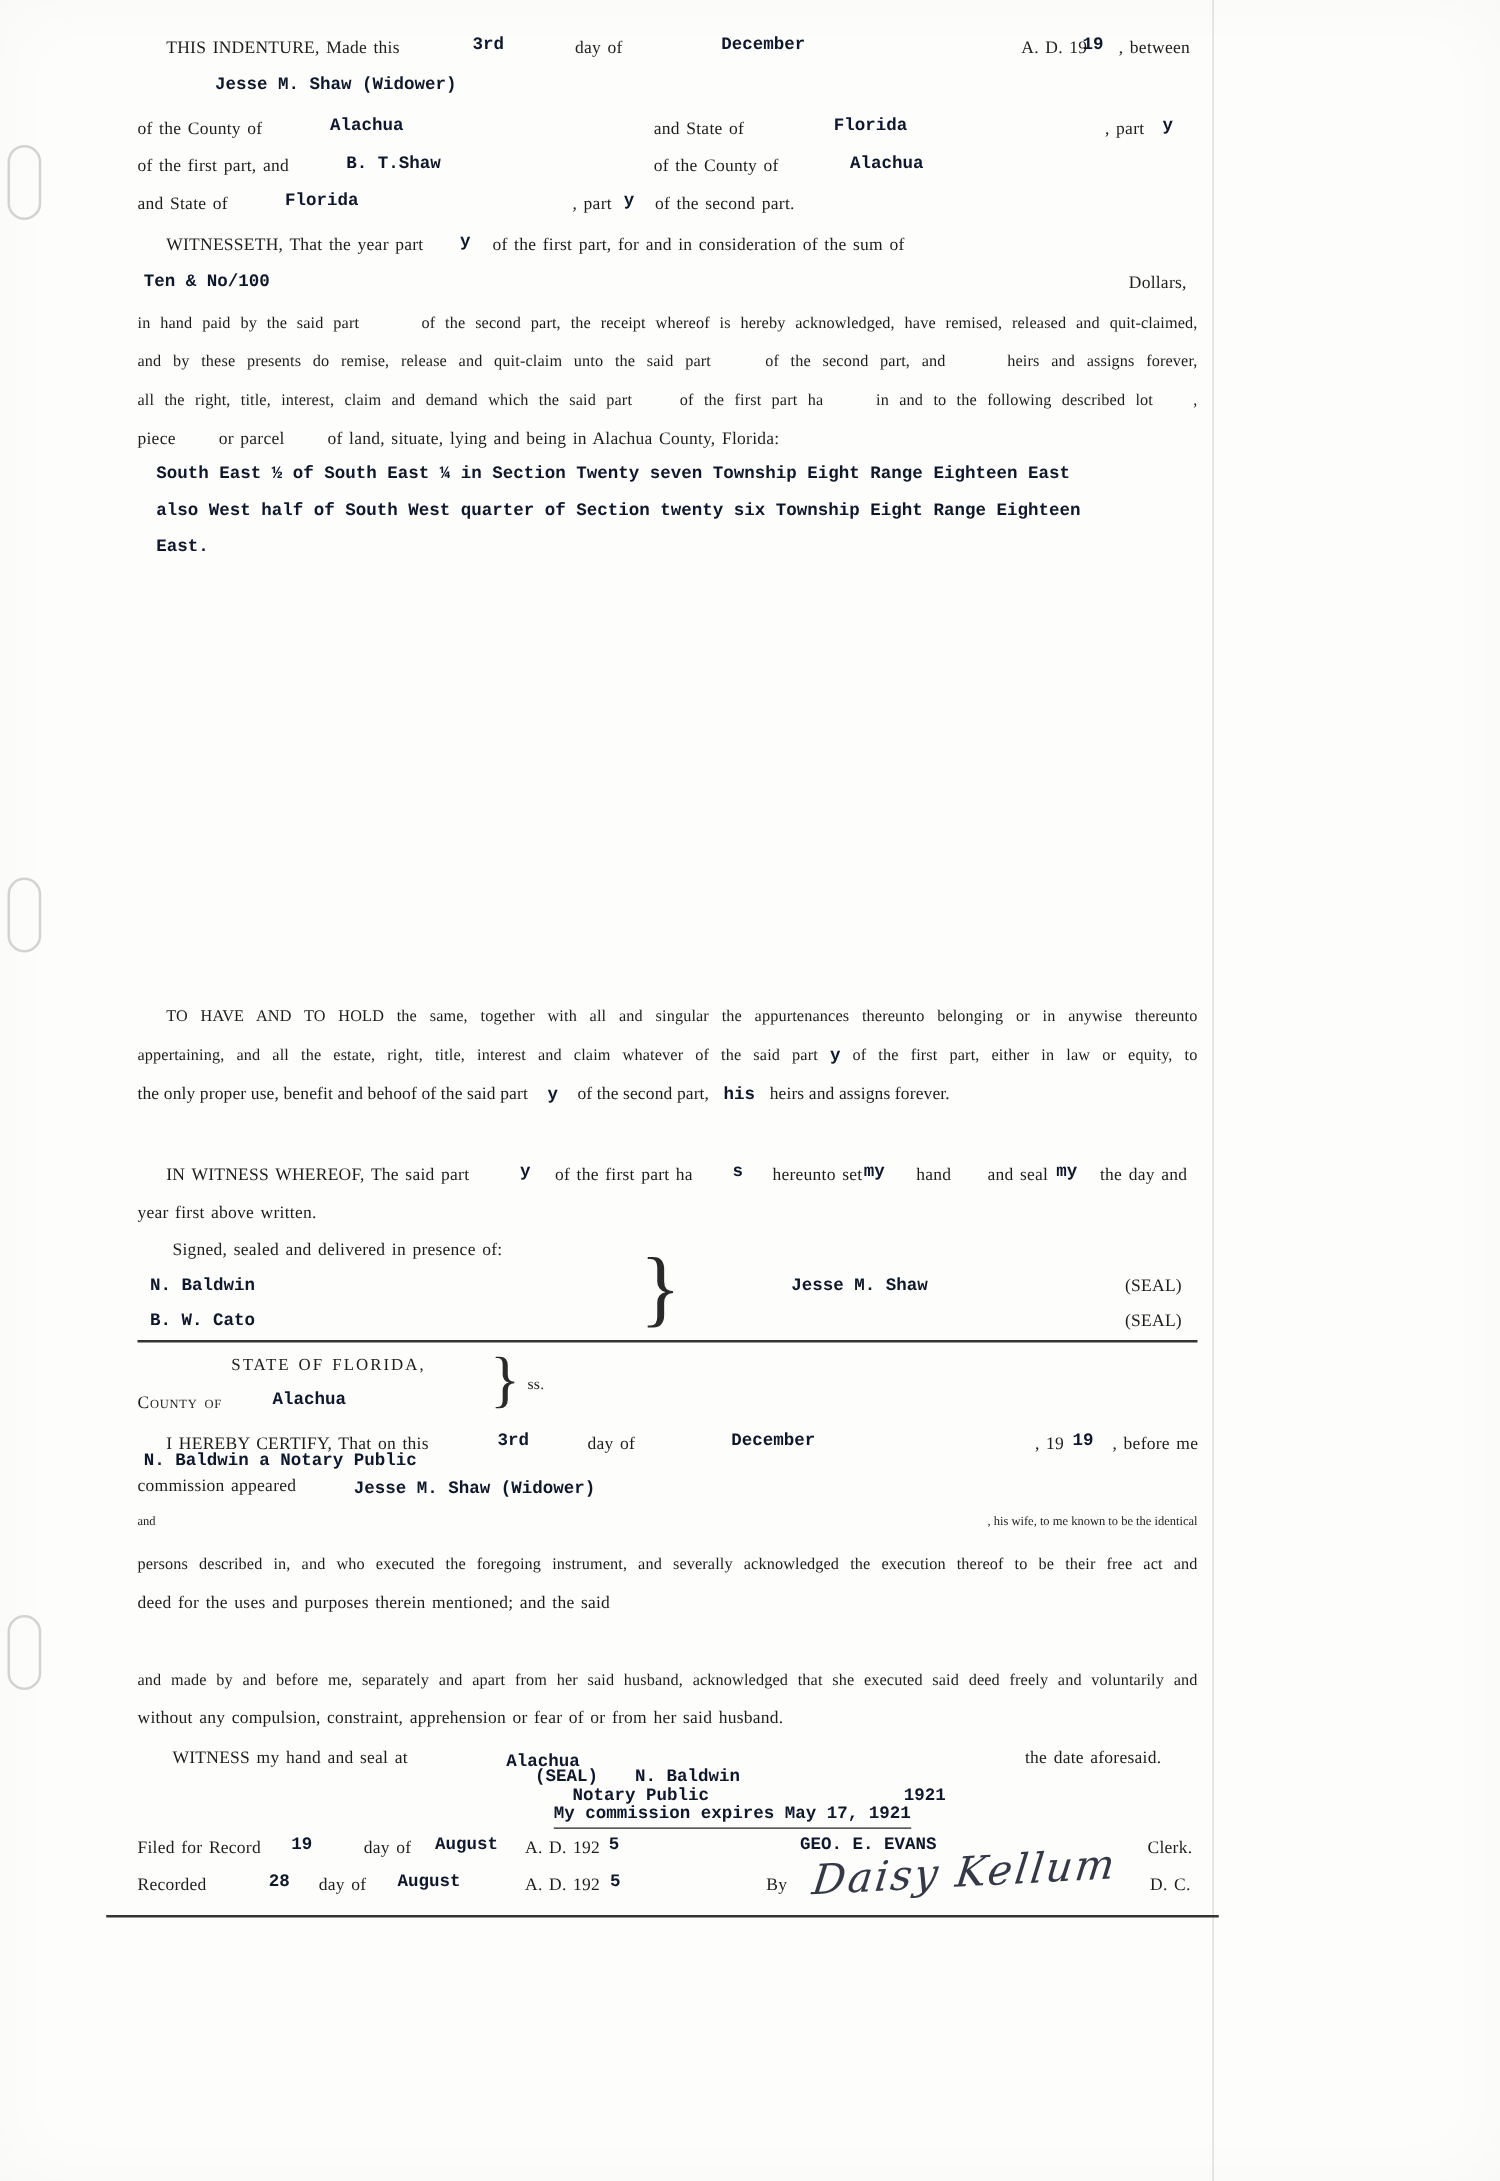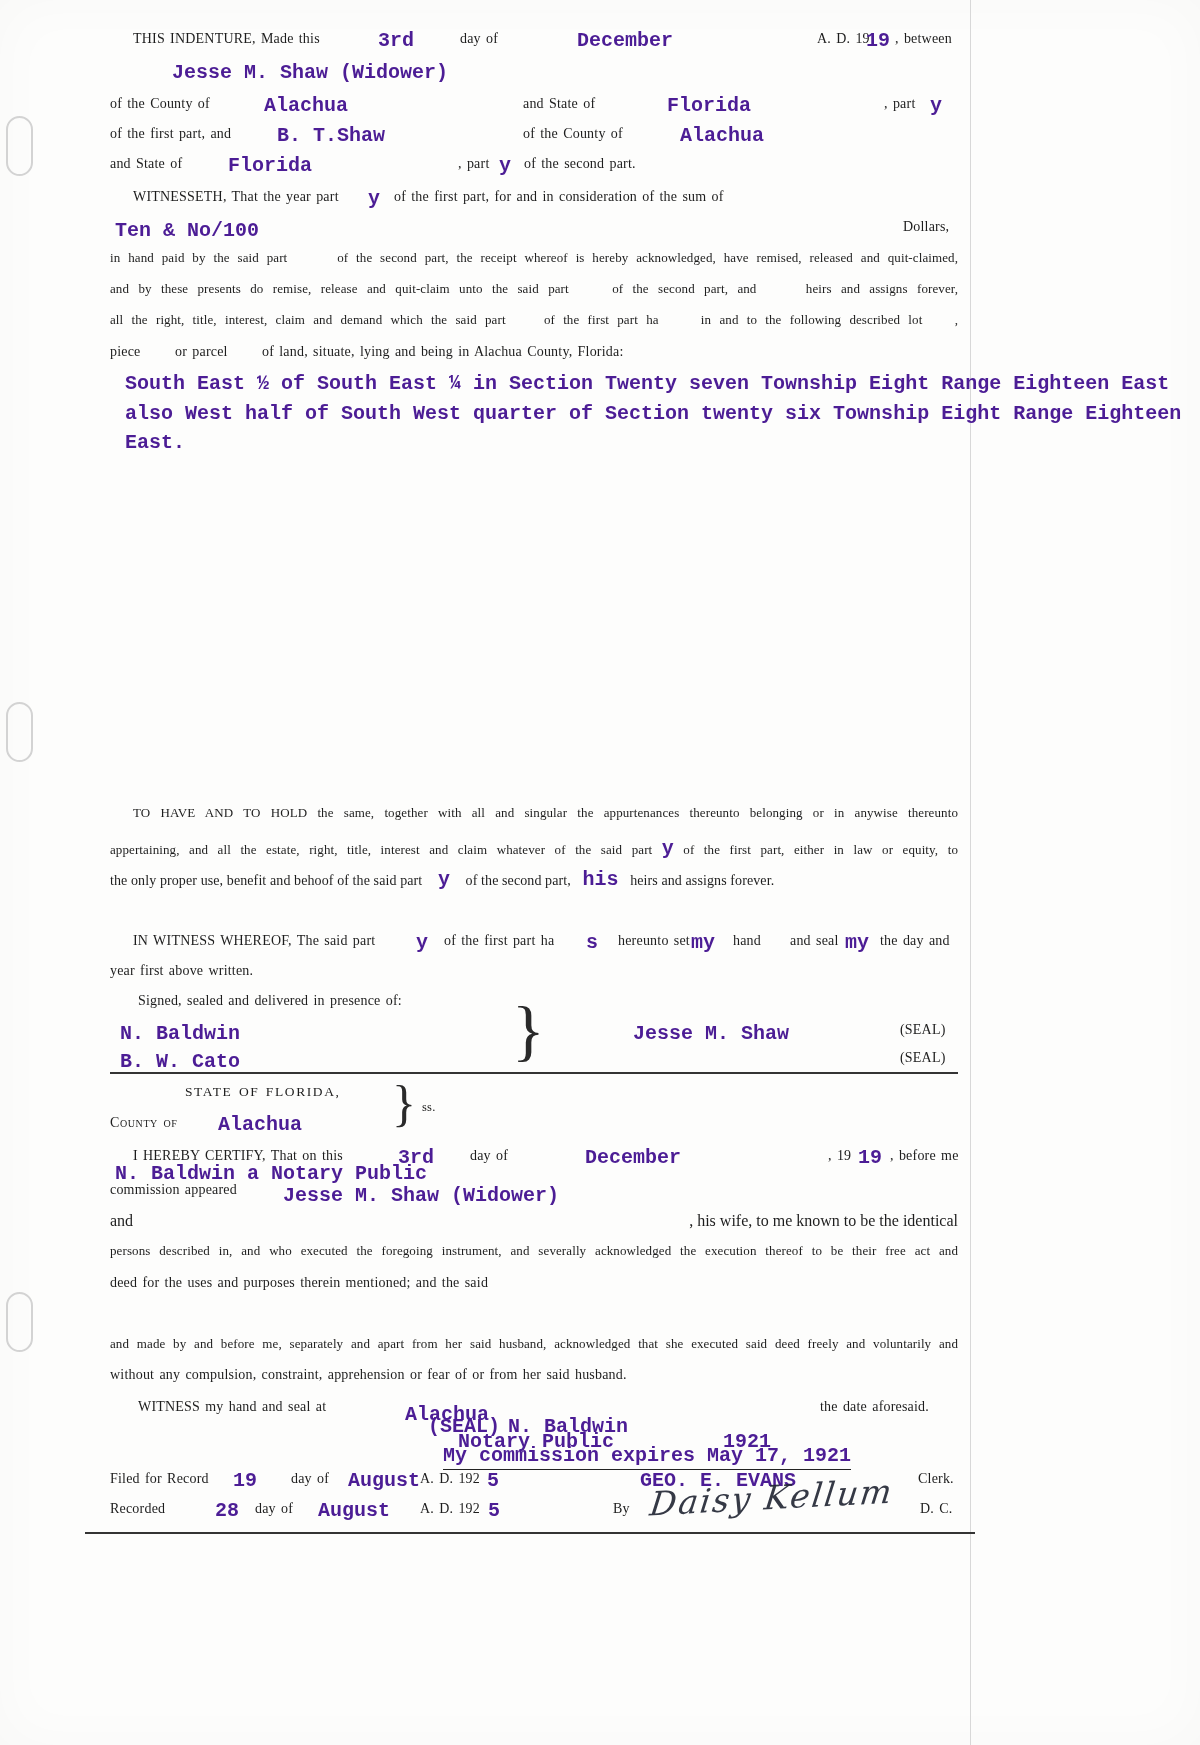--- a/index.html
+++ b/index.html
@@ -6,22 +6,22 @@
   html,body { margin:0; padding:0; background:#e9e9e9; }
   .page {
     position:relative; width:1200px; height:1745px; margin:0 auto;
     background:#fdfdfc; overflow:hidden;
     font-family:"Liberation Serif", serif; color:#1d1d1d;
     box-shadow: inset 0 0 60px rgba(0,0,0,0.025);
   }
   .ln { position:absolute; font-size:14px; letter-spacing:0.2px; word-spacing:1.5px; white-space:nowrap; line-height:1.25; }
   .blockln { position:absolute; left:110px; width:848px; font-size:13px; letter-spacing:0.1px; line-height:1.3; }
   .just { text-align:justify; text-align-last:justify; }
-  .flexln { position:absolute; left:110px; width:848px; display:flex; justify-content:space-between; font-size:16px; white-space:nowrap; }
-  .typ { font-family:"Liberation Mono","DejaVu Sans Mono", monospace; font-weight:bold; font-size:20px; letter-spacing:0; word-spacing:0; color:#4c1d95; }
+  .flexln { position:absolute; left:110px; width:848px; display:flex; justify-content:space-between; font-size:10px; white-space:nowrap; }
+  .typ { font-family:"Liberation Mono","DejaVu Sans Mono", monospace; font-weight:bold; font-size:14px; letter-spacing:0; word-spacing:0; color:#0f172a; }
   .blank { display:inline-block; height:1px; }
   .brace { position:absolute; font-family:"Liberation Serif", serif; font-weight:normal; color:#2a2a2a; line-height:1; }
   .hr { position:absolute; background:#343434; }
   .punch { position:absolute; left:6px; width:27px; height:60px; border:2.5px solid #cbcbcb; border-radius:14px; opacity:.85; }
   .scan-edge { position:absolute; left:970px; top:0; width:1px; height:1745px; background:#d8d8d8; }
   .smallcaps { font-variant:small-caps; letter-spacing:0.6px; }
   .caps-spaced { letter-spacing:1.6px; }
   .underl { border-bottom:1.5px solid #222; padding-bottom:1px; }
   .sig {
     position:absolute; font-family:"DejaVu Serif", serif; font-style:italic;

